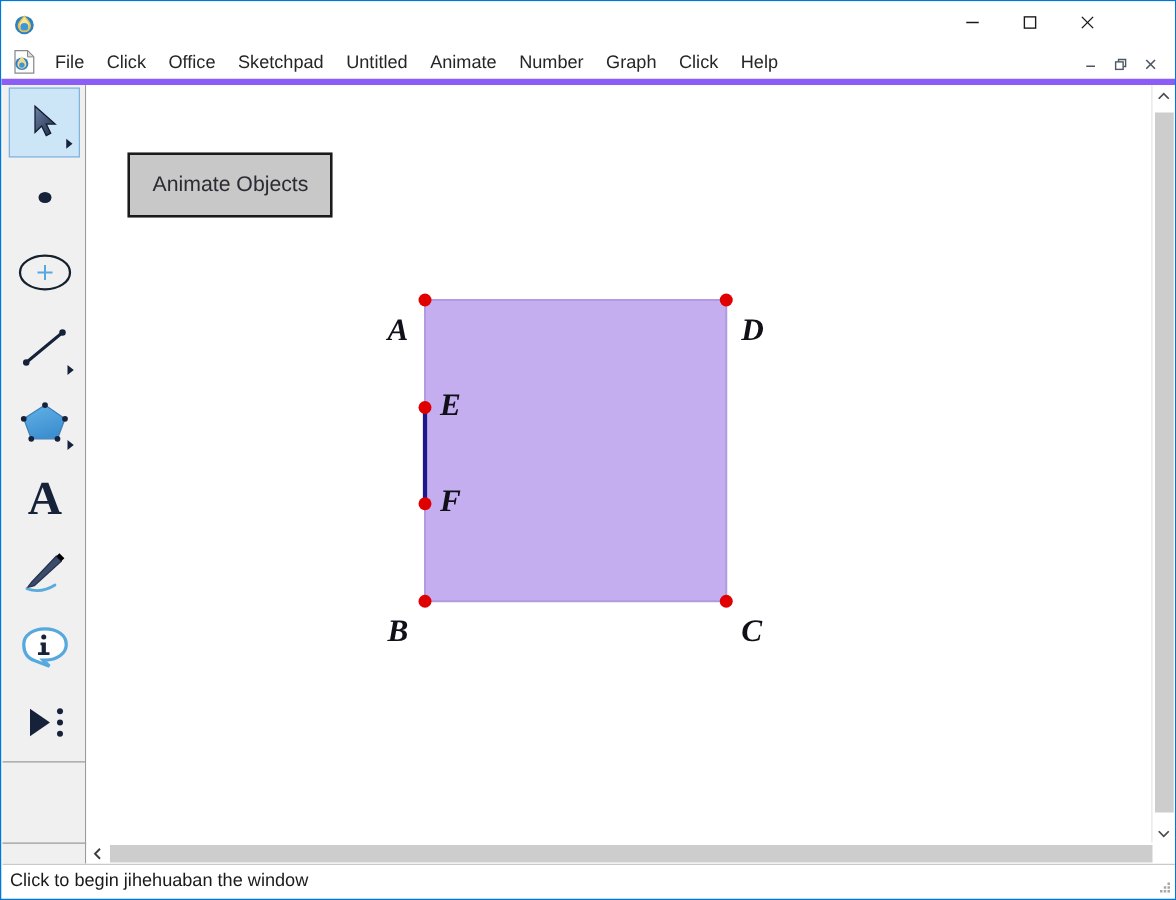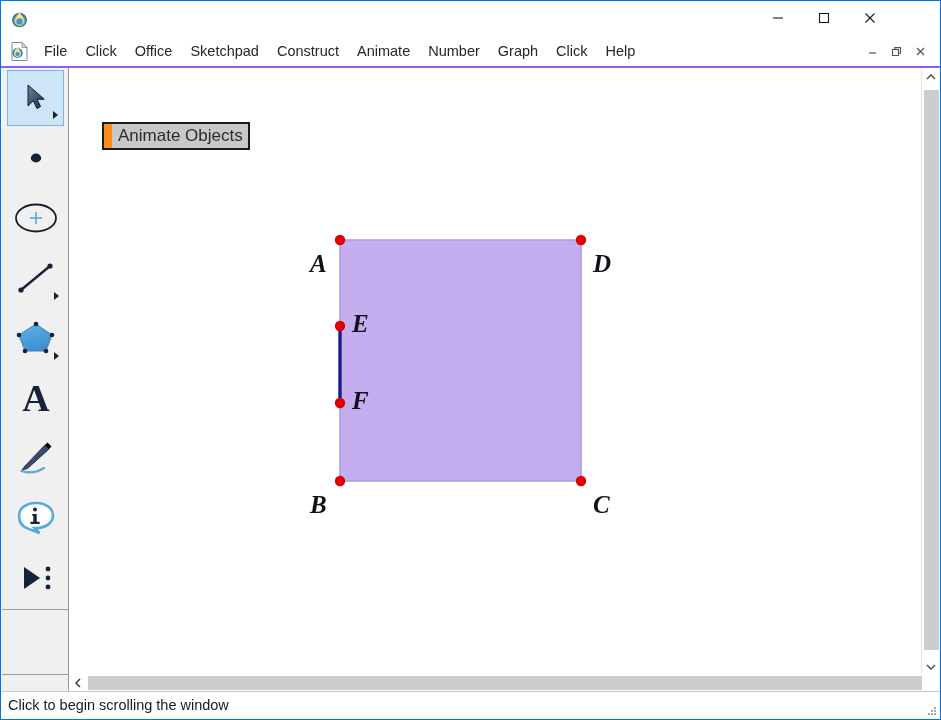--- a/index.html
+++ b/index.html
@@ -42,21 +42,21 @@
   }
   #btn-min { right: 139px; }
   #btn-max { right: 93px; }
   #btn-close { right: 47px; }
 
   
   #menubar {
     position: absolute; left: 0; top: 35px;
     width: 939px; height: 32px;
     background: #ffffff;
-    border-bottom: 2px solid #8b5cf6;
+    border-bottom: 5px solid #8b5cf6;
     display: flex; align-items: center;
   }
   #menu-doc-icon {
     width: 19px; height: 21px;
     margin-left: 9px; margin-right: 6px;
     position: relative; flex: none;
   }
   .menu-item {
     font-size: 14.5px; color: #262626;
     padding: 4px 9px;
@@ -104,22 +104,23 @@
     overflow: hidden;
   }
   #sketch { position: absolute; left: 0; top: 0; width: 854px; height: 608px; }
 
   
   .action-btn {
     position: absolute;
     background: #c8c8c8;
     border: 2px solid #1a1a1a;
     display: flex; align-items: stretch;
-    padding: 0;
+    padding: 12px;
     cursor: default;
+    flex-direction: column;
   }
   .action-bar {
     width: 8px; background: #ff8c1a; flex: none;
   }
   .action-label {
     padding: 1px 5px 2px 6px;
     font-size: 17px;
     color: #2b2b33;
     white-space: nowrap;
     font-family: "Liberation Sans", sans-serif;
@@ -239,21 +240,21 @@
         <path d="M12 1.5 v5 h5 z" fill="#dddddd" stroke="#8a8a8a" stroke-width="0.8"></path>
         <ellipse cx="7.5" cy="12" rx="5.2" ry="5" fill="#2e7fc4"></ellipse>
         <path d="M7.5 6 C 5.3 9 3.9 10.5 3.9 12.3 a3.6 3.6 0 0 0 7.2 0 C 11.1 10.5 9.7 9 7.5 6 Z" fill="#eedb8e"></path>
         <ellipse cx="7.5" cy="13" rx="2.2" ry="2.1" fill="#3f95d8"></ellipse>
       </svg>
     </div>
     <div class="menu-item">File</div>
     <div class="menu-item">Click</div>
     <div class="menu-item">Office</div>
     <div class="menu-item">Sketchpad</div>
-    <div class="menu-item">Construct</div>
+    <div class="menu-item">Untitled</div>
     <div class="menu-item">Animate</div>
     <div class="menu-item">Number</div>
     <div class="menu-item">Graph</div>
     <div class="menu-item">Click</div>
     <div class="menu-item">Help</div>
 
     <div class="mdi-btn" id="mdi-min">
       <svg width="11" height="11" viewBox="0 0 11 11">
           <line x1="2" y1="7" x2="9" y2="7" stroke="#4b5563" stroke-width="1.2"></line>
         </svg>
@@ -416,21 +417,21 @@
   <div id="hscroll">
     <div id="hscroll-left">
       <svg width="8" height="10" viewBox="0 0 8 10">
           <path d="M6 1 L2 5 L6 9" fill="none" stroke="#3c3c3c" stroke-width="1.5"></path>
         </svg>
     </div>
     <div id="hscroll-thumb"></div>
   </div>
 
   <div id="statusbar">
-    <span id="status-text">Click to begin scrolling the window</span>
+    <span id="status-text">Click to begin jihehuaban the window</span>
     <span id="status-grip">
       <svg width="12" height="12" viewBox="0 0 12 12">
         <g fill="#a8a8a8">
           <rect x="8" y="8" width="2" height="2"></rect>
             <rect x="5" y="8" width="2" height="2"></rect>
           <rect x="8" y="5" width="2" height="2"></rect>
             <rect x="2" y="8" width="2" height="2"></rect>
           <rect x="5" y="5" width="2" height="2"></rect>
             <rect x="8" y="2" width="2" height="2"></rect>
         </g>

